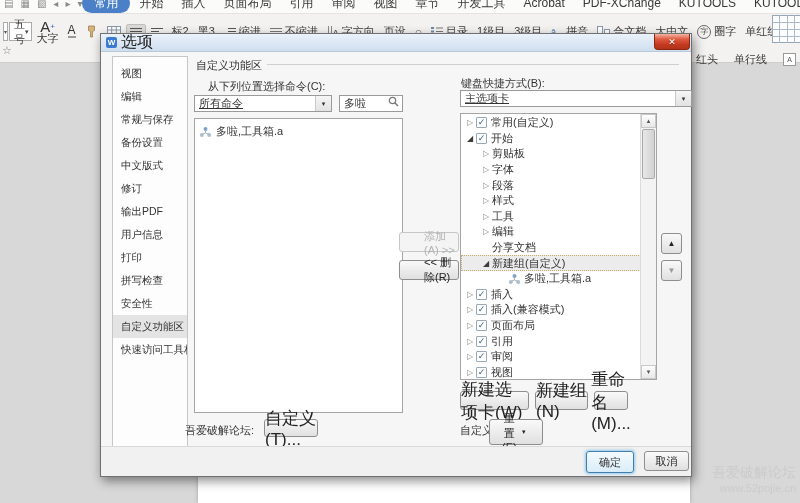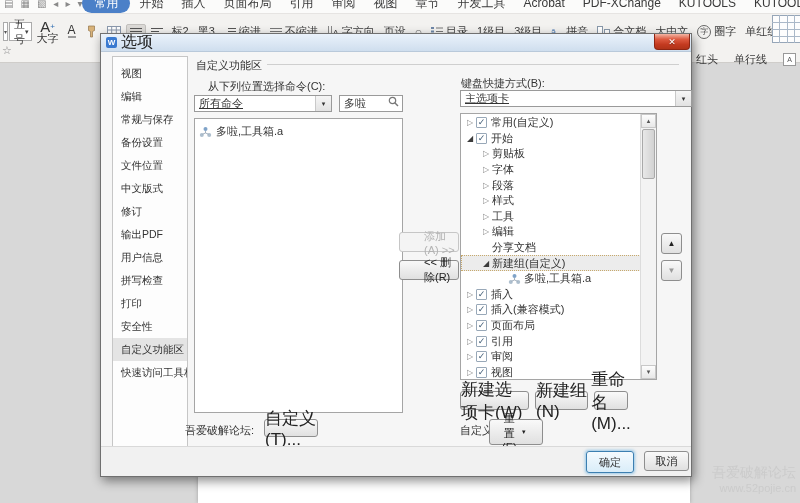--- a/index.html
+++ b/index.html
@@ -294,39 +294,36 @@
         <div class="side-item">
           <span>编辑</span>
         </div>
         <div class="side-item">
           <span>常规与保存</span>
         </div>
         <div class="side-item">
           <span>备份设置</span>
         </div>
         <div class="side-item">
-          <span>文件位置</span>
-        </div>
-        <div class="side-item">
           <span>中文版式</span>
         </div>
         <div class="side-item">
           <span>修订</span>
         </div>
         <div class="side-item">
           <span>输出PDF</span>
         </div>
         <div class="side-item">
           <span>用户信息</span>
         </div>
         <div class="side-item">
+          <span>打印</span>
+        </div>
+        <div class="side-item">
           <span>拼写检查</span>
-        </div>
-        <div class="side-item">
-          <span>打印</span>
         </div>
         <div class="side-item">
           <span>安全性</span>
         </div>
         <div class="side-item selected">
           <span>自定义功能区</span>
         </div>
         <div class="side-item">
           <span>快速访问工具栏</span>
         </div>

